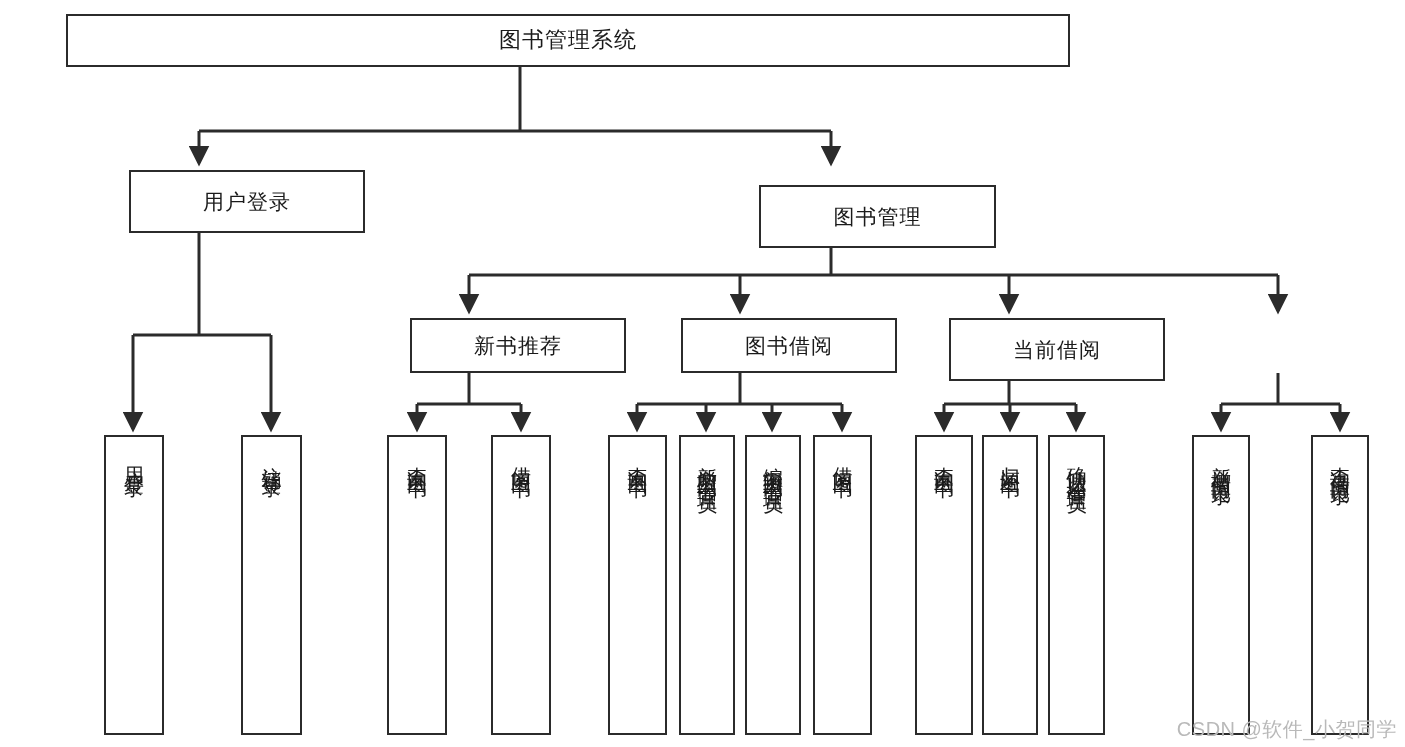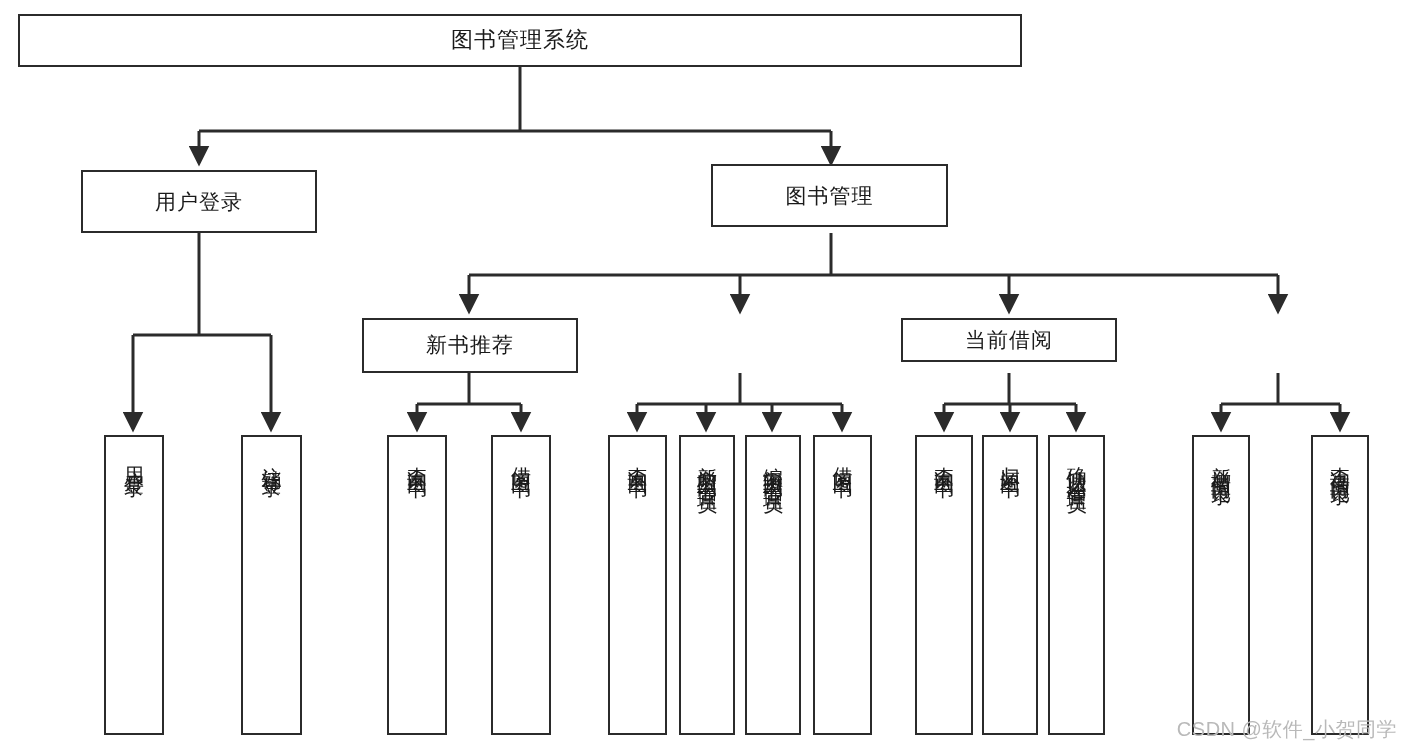--- a/index.html
+++ b/index.html
@@ -33,20 +33,21 @@
     border: 2px solid #2b2b2b;
     display: flex;
     align-items: center;
     justify-content: center;
     color: #1a1a1a;
   }
   .node.horiz {
     font-size: 21px;
     letter-spacing: 1px;
     line-height: 1.2;
+    margin-left: 48px;
   }
   .node.root {
     font-size: 22px;
   }
   .node.leaf {
     font-size: 20px;
     padding-top: 14px;
     align-items: flex-start;
     justify-content: center;
   }
@@ -125,28 +126,31 @@
     </g>
   </svg>
 
   <div class="node horiz root" style="left:18px; top:14px; width:1004px; height:53px;">
     <span class="htext">图书管理系统</span>
   </div>
 
   <div class="node horiz" style="left:81px; top:170px; width:236px; height:63px;">
     <span class="htext">用户登录</span>
   </div>
-  <div class="node horiz" style="left:711px; top:164px; width:237px; height:63px;">
+  <div class="node horiz" style="left:711px; top:185px; width:237px; height:63px;">
     <span class="htext">图书管理</span>
   </div>
 
-  <div class="node horiz" style="left:362px; top:318px; width:216px; height:55px;font-family:Liberation Serif, serif;">
+  <div class="node horiz" style="left:362px; top:318px; width:216px; height:55px;">
     <span class="htext">新书推荐</span>
   </div>
-  <div class="node horiz" style="left:901px; top:318px; width:216px; height:44px;">
+  <div class="node horiz" style="left:633px; top:318px; width:216px; height:55px;">
+    <span class="htext">图书借阅</span>
+  </div>
+  <div class="node horiz" style="left:901px; top:318px; width:216px; height:63px;">
     <span class="htext">当前借阅</span>
   </div>
 
   <div class="node leaf" style="left:104px; top:435px; width:60px; height:300px;">
     <span class="vtext">用户登录</span>
   </div>
   <div class="node leaf" style="left:241px; top:435px; width:61px; height:300px;">
     <span class="vtext">注销登录</span>
   </div>
 

